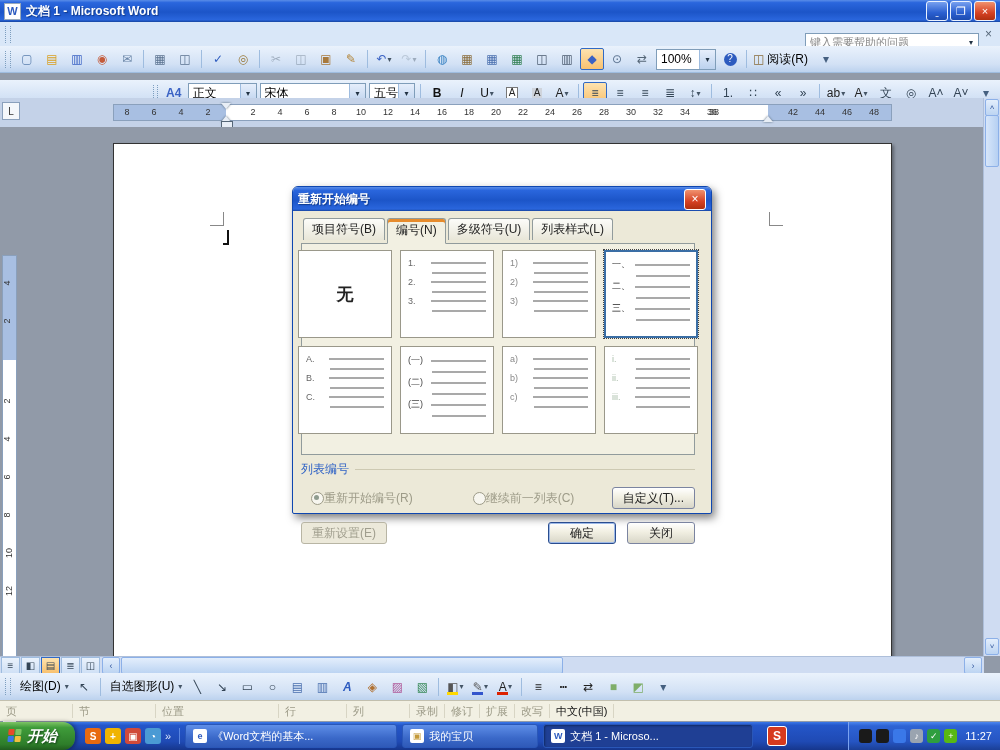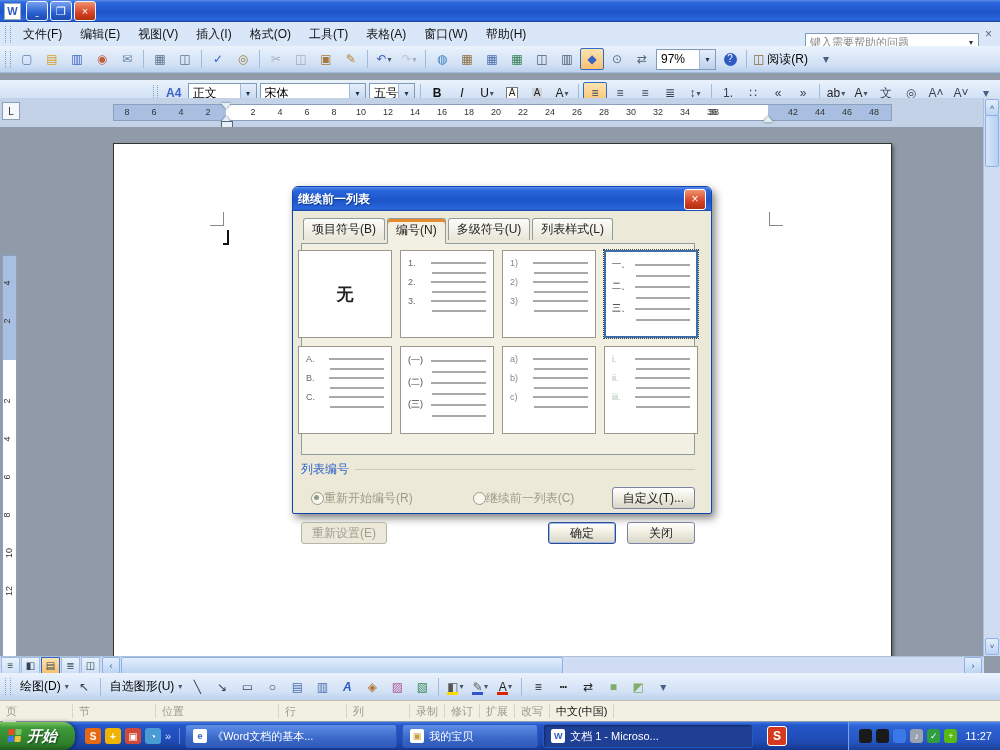--- a/index.html
+++ b/index.html
@@ -145,40 +145,30 @@
   .tric{width:13px;height:14px;border-radius:3px;color:#fff;font-size:9px;display:flex;align-items:center;justify-content:center;}
   .clock{color:#fff;font-size:11px;margin-left:4px;}
 </style>
 </head>
 <body>
 
 <div class="win">
 
   <div class="titlebar">
     <span class="ticon">W</span>
+    <span class="ttext">文档 1 - Microsoft Word</span>
     <div class="tbtns">
       <div class="wbtn">ˍ</div>
       <div class="wbtn">❐</div>
       <div class="wbtn close">×</div>
     </div>
   </div>
 
   <div class="menubar">
     <div class="handle"></div>
-    <div id="menu-items" style="display:flex;">
-        <div class="mitem">文件(F)</div>
-        <div class="mitem">编辑(E)</div>
-        <div class="mitem">视图(V)</div>
-        <div class="mitem">插入(I)</div>
-        <div class="mitem">格式(O)</div>
-        <div class="mitem">工具(T)</div>
-        <div class="mitem">表格(A)</div>
-        <div class="mitem">窗口(W)</div>
-        <div class="mitem">帮助(H)</div>
-      </div>
     <div class="helpbox">
       <span>键入需要帮助的问题</span>
       <span class="ca" style="width:14px;text-align:center;font-size:8px;color:#234;">▾</span>
     </div>
     <span class="hx">×</span>
   </div>
 
   <div class="trow" id="std-row" style="top:46px;height:26px;">
       <div class="handle"></div>
       <div class="tb">
@@ -254,21 +244,21 @@
       <div class="tb act">
         <span class="g" style="color: rgb(58, 98, 196);">◆</span>
       </div>
       <div class="tb">
         <span class="g" style="color: rgb(91, 115, 144);">⊙</span>
       </div>
       <div class="tb">
         <span class="g" style="color: rgb(85, 102, 119);">⇄</span>
       </div>
       <div class="combo" style="width: 58px;">
-        <span class="cv">97%</span>
+        <span class="cv">100%</span>
         <span class="ca">▾</span>
       </div>
       <div class="tb">
         <span class="g pill" style="color: rgb(255, 255, 255); background: rgb(45, 91, 191);">?</span>
       </div>
       <div class="sep"></div>
       <div class="tb">
         <span class="g" style="color: rgb(138, 109, 59);">◫</span>
         <span class="lb">阅读(R)</span>
       </div>
@@ -584,21 +574,21 @@
           <span class="tric" style="background: rgb(154, 164, 176);">♪</span>
           <span class="tric" style="background: rgb(46, 158, 62);">✓</span>
           <span class="tric" style="background: rgb(88, 184, 20);">+</span>
         </span>
       <span class="clock">11:27</span>
     </div>
   </div>
 
   <div class="dialog">
     <div class="dtitle">
-      <span>继续前一列表</span>
+      <span>重新开始编号</span>
       <div class="dclose">×</div>
     </div>
     <div class="dbody">
       <div class="tabsrow" id="dlg-tabs">
           <div class="dtab">项目符号(B)</div>
           <div class="dtab on">编号(N)</div>
           <div class="dtab">多级符号(U)</div>
           <div class="dtab">列表样式(L)</div>
         </div>
       <div class="dpanel" id="dlg-grid">

